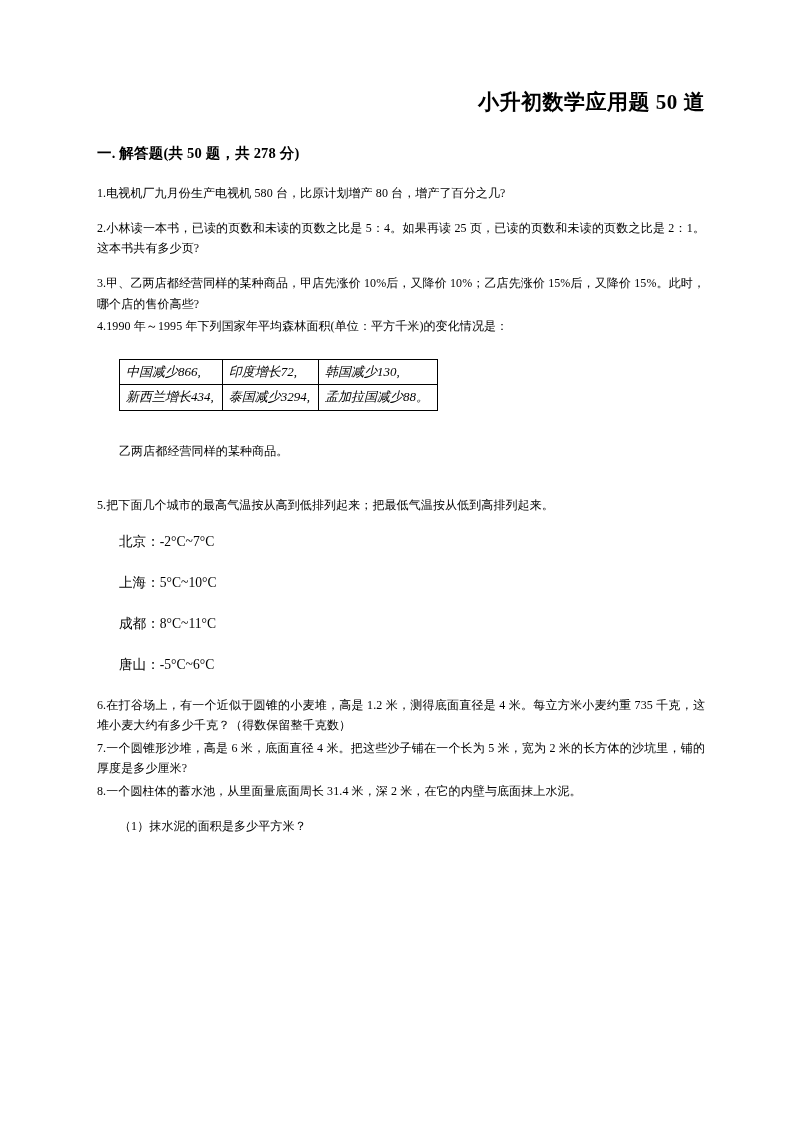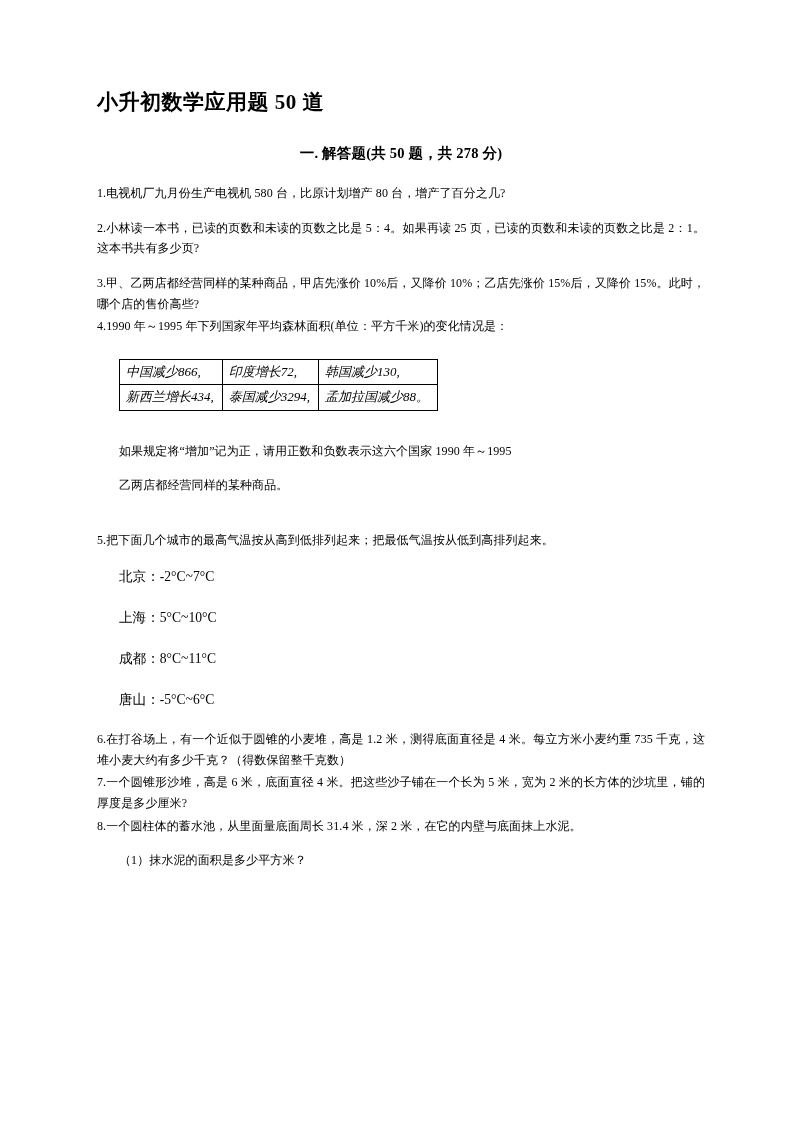--- a/index.html
+++ b/index.html
@@ -25,33 +25,32 @@
     box-sizing: border-box;
     padding: 0;
   }
   .content {
     position: absolute;
     left: 97px;
     top: 88px;
     width: 608px;
   }
   .doc-title {
-    text-align: left;
+    text-align: right;
     font-size: 21px;
     font-weight: bold;
     letter-spacing: 0.5px;
     margin: 0 0 28px 0;
     font-family: "Liberation Serif", "DejaVu Serif", serif;
   }
   .section-head {
     font-size: 14.5px;
     font-weight: bold;
     margin: 0 0 20px 0;
     letter-spacing: 0.2px;
-    text-align: center;
   }
   p.q {
     font-size: 12px;
     line-height: 1.72;
     margin: 0 0 14px 0;
     text-align: justify;
     letter-spacing: 0.1px;
   }
   p.q.tight {
     margin-bottom: 2px;
@@ -111,21 +110,20 @@
         </tr>
         <tr>
           <td>新西兰增长434,</td>
           <td>泰国减少3294,</td>
           <td>孟加拉国减少88。</td>
         </tr>
       </tbody>
         </table>
     </div>
 
-    <p class="q indent para-gap">如果规定将“增加”记为正，请用正数和负数表示这六个国家 1990 年～1995</p>
     <p class="q indent para-gap">乙两店都经营同样的某种商品。</p>
 
     <div class="spacer-md"></div>
 
     <p class="q">5.把下面几个城市的最高气温按从高到低排列起来；把最低气温按从低到高排列起来。</p>
 
     <p class="city-line">北京：-2°C~7°C</p>
     <p class="city-line">上海：5°C~10°C</p>
     <p class="city-line">成都：8°C~11°C</p>
     <p class="city-line">唐山：-5°C~6°C</p>

